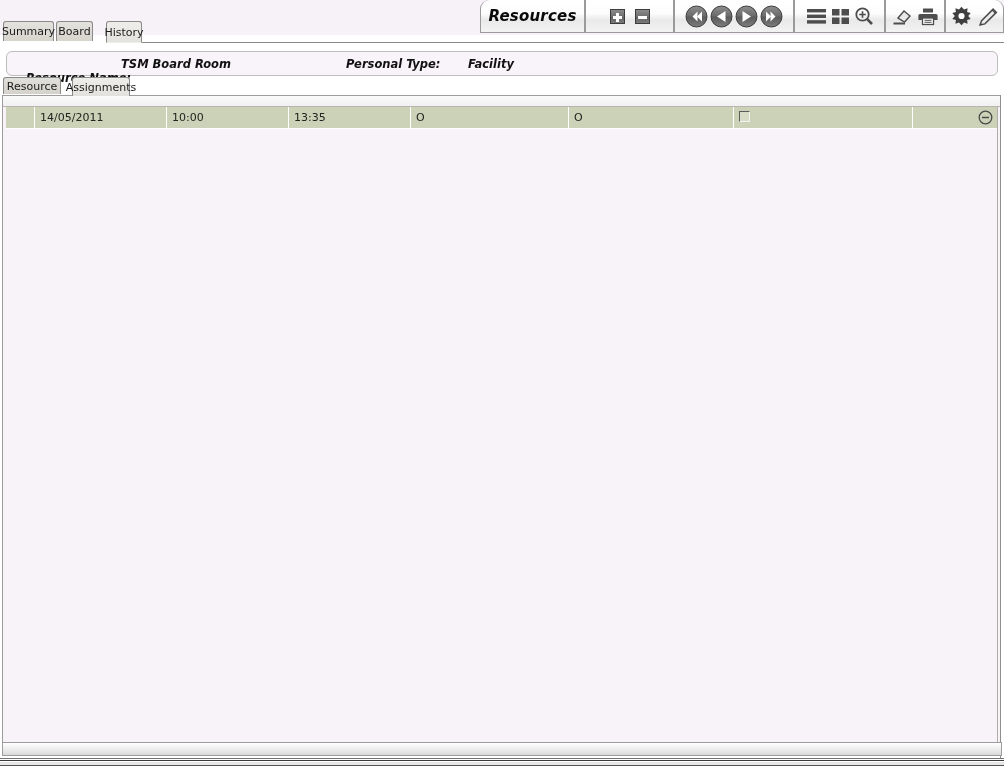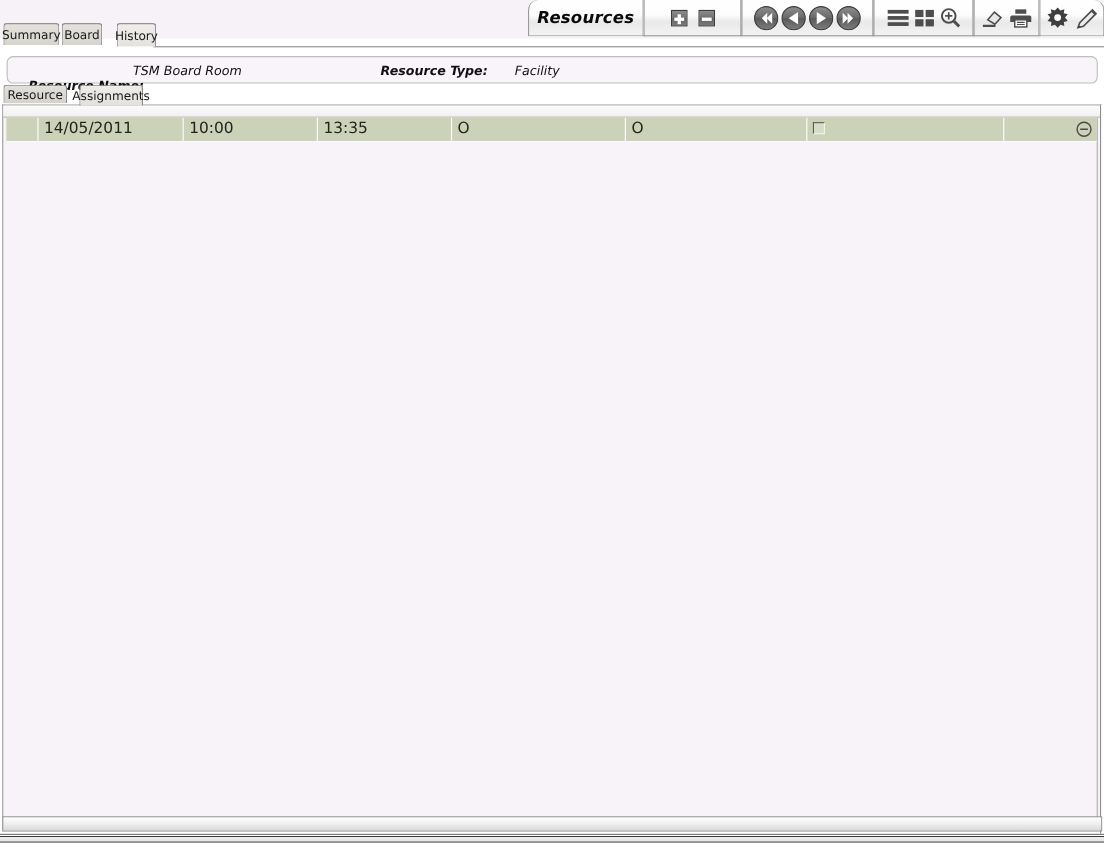--- a/index.html
+++ b/index.html
@@ -134,21 +134,21 @@
     align-items: center;
   }
   .infolbl {
     font-weight: bold;
     font-style: italic;
     font-size: 11.5px;
     color: #111111;
     white-space: nowrap;
   }
   .infoval {
-    font-weight: normal;
+    font-weight: bold;
     font-style: italic;
     font-size: 11.5px;
     color: #111111;
     white-space: nowrap;
   }
   #inf-name-lbl { position: absolute; left: 19px; margin-top: 28px; }
   #inf-name-val { position: absolute; left: 114px; }
   #inf-type-lbl { position: absolute; left: 339px; }
   #inf-type-val { position: absolute; left: 440px; margin-left: 21px; }
 
@@ -238,21 +238,21 @@
     position: relative;
     height: 21px;
     background: #ccd2b8;
     border-bottom: 1px solid #ffffff;
   }
   .gcell {
     position: absolute;
     top: 0;
     height: 21px;
     line-height: 21px;
-    font-size: 14px;
+    font-size: 11px;
     color: #23231f;
     background: #ccd2b8;
     border-left: 1px solid #ffffff;
     box-sizing: border-box;
     padding-left: 5px;
     white-space: nowrap;
     overflow: hidden;
   }
   .gcell.first { border-left: none; }
   .rowcheck {
@@ -436,21 +436,21 @@
   </div>
   <div class="mtab active" id="mtab2">
     <span>History</span>
   </div>
 </div>
 <div id="maintab-underline"></div>
 
 <div id="infobar">
   <span class="infolbl" id="inf-name-lbl">Resource Name:</span>
   <span class="infoval" id="inf-name-val">TSM Board Room</span>
-  <span class="infolbl" id="inf-type-lbl">Resource Type:</span>
+  <span class="infolbl" id="inf-type-lbl">Personal Type:</span>
   <span class="infoval" id="inf-type-val">Facility</span>
 </div>
 
 <div id="subtabs">
   <div class="stab" id="stab0">
     <span>Resource</span>
   </div>
   <div class="stab active" id="stab1">
     <span>Assignments</span>
   </div>

